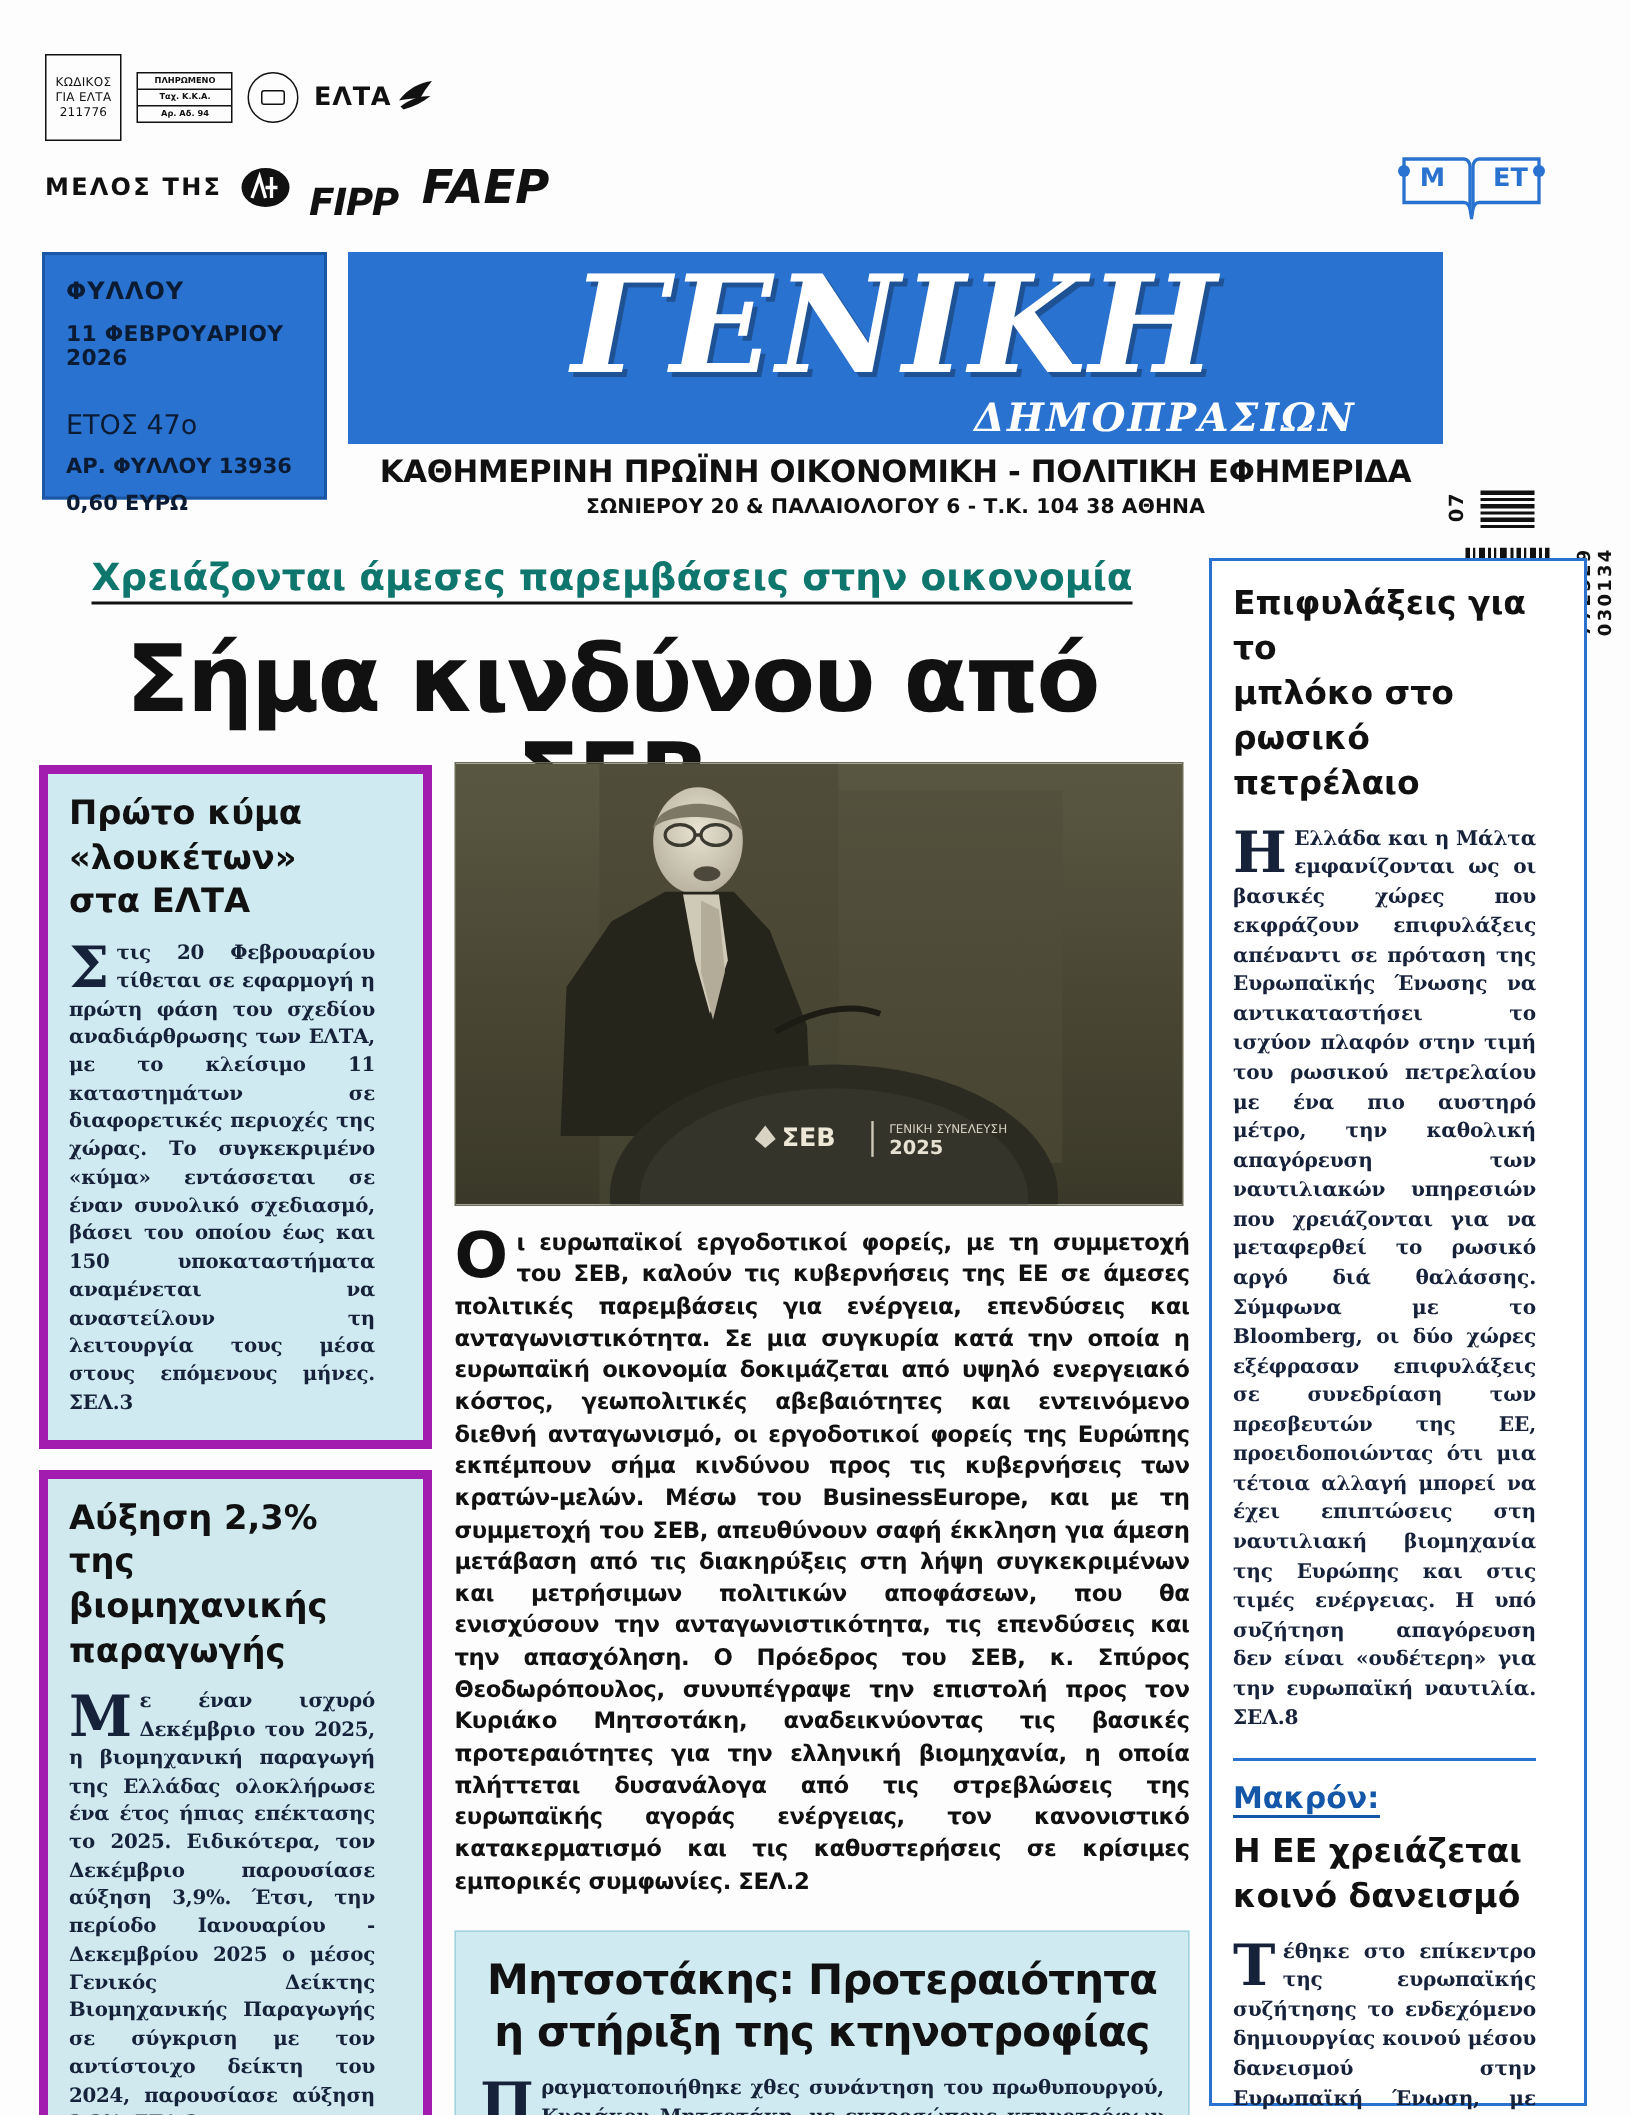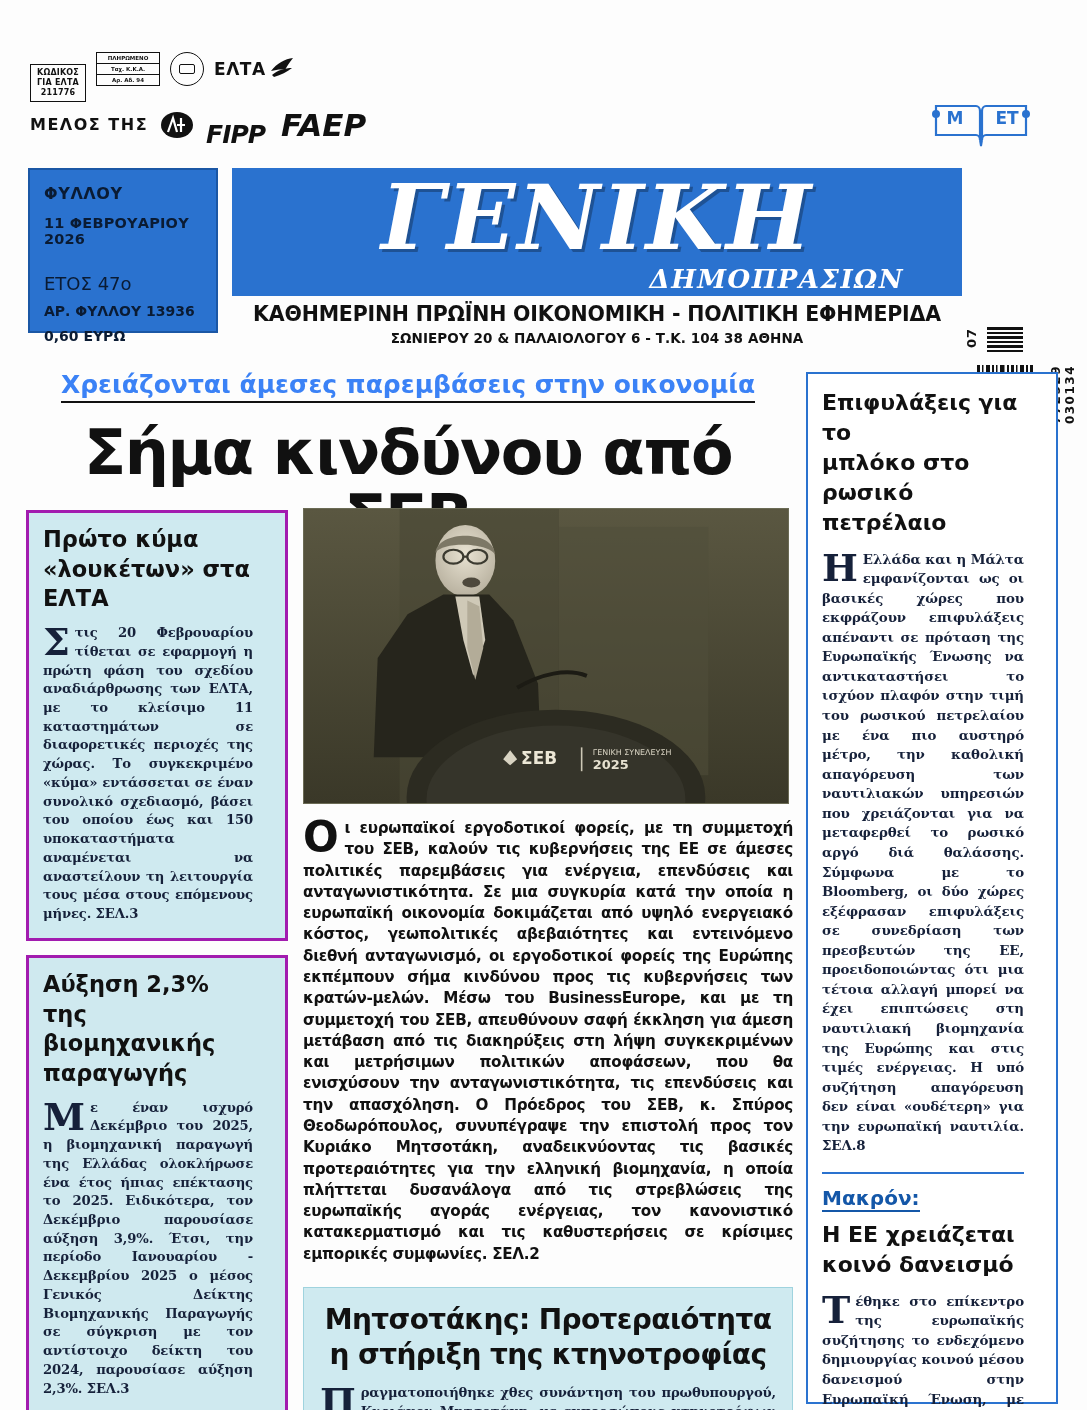--- a/index.html
+++ b/index.html
@@ -6,22 +6,22 @@
   body{
     width:1087px;height:1410px;position:relative;overflow:hidden;
     font-family:"DejaVu Sans","Liberation Sans",sans-serif;
     color:#111;
   }
   .page{position:absolute;inset:0;background:#fdfdfd;}
 
   
   .topstrip{position:absolute;left:0;top:0;width:1087px;height:150px;}
   .elta-codes{position:absolute;left:30px;top:36px;display:flex;align-items:center;gap:10px;}
-  .codebox{border:1.6px solid #111;padding:3px 6px;text-align:center;line-height:1.25;
-           font-size:8px;font-weight:bold;letter-spacing:.2px;margin-top:28px;}
+  .codebox{border:1.6px solid #111;padding:13px 6px;text-align:center;line-height:1.25;
+           font-size:8px;font-weight:normal;letter-spacing:.2px;}
   .codebox2{border:1.6px solid #111;text-align:center;font-size:5.5px;font-weight:bold;line-height:1.1;width:62px;}
   .codebox2 div{border-bottom:1px solid #111;padding:2px 1px;}
   .codebox2 div:last-child{border-bottom:none;}
   .elta-circle{width:32px;height:32px;border:1.4px solid #111;border-radius:50%;position:relative;}
   .elta-circle:before{content:"";position:absolute;left:50%;top:50%;width:14px;height:8px;
         transform:translate(-50%,-50%);border:1px solid #111;border-radius:2px;}
   .elta-logo{display:flex;align-items:center;gap:3px;}
   .elta-word{font-size:17px;font-weight:bold;letter-spacing:.5px;}
   .elta-bird{width:26px;height:24px;}
 
@@ -60,33 +60,33 @@
   .issue-no{position:absolute;left:964px;top:168px;font-size:13px;font-weight:bold;
       writing-mode:vertical-rl;transform:rotate(180deg);letter-spacing:1px;}
   .minibar{position:absolute;left:985px;top:165px;width:40px;height:30px;}
   .barcode{position:absolute;left:975px;top:205px;width:62px;height:130px;}
   .barcode-num{position:absolute;left:1035px;top:205px;font-size:12px;font-weight:bold;
       writing-mode:vertical-rl;transform:rotate(180deg);letter-spacing:1.5px;
       font-family:"DejaVu Sans","Liberation Sans",sans-serif;}
 
   
   .kicker{position:absolute;left:28px;top:370px;width:760px;text-align:center;
-      font-size:25px;font-weight:bold;color:#3b82f6;}
+      font-size:25px;font-weight:bold;color:#0f766e;}
   .kicker span{border-bottom:2.5px solid #111;padding-bottom:2px;}
   .bighead{position:absolute;left:28px;top:420px;width:760px;text-align:center;
       font-size:62px;font-weight:bold;letter-spacing:-1.5px;line-height:1.05;}
 
   
   .colL{position:absolute;left:26px;top:510px;width:262px;}
   .colC{position:absolute;left:303px;top:508px;width:490px;}
   .colR{position:absolute;left:806px;top:372px;width:252px;height:1032px;
         border:2.5px solid #2a72cf;box-sizing:border-box;padding:14px 32px 10px 14px;
         background:#fff;}
 
-  .tintbox{background:#cfeaf0;border:3px solid #a21caf;padding:12px 32px 14px 14px;box-sizing:border-box;}
+  .tintbox{background:#cfeaf0;border:6px solid #a21caf;padding:12px 32px 14px 14px;box-sizing:border-box;}
   .tintbox.alt{background:#cfe9ef;}
   .box-title{font-size:22.5px;font-weight:bold;line-height:1.32;color:#111;margin-bottom:10px;}
   .box-title.small{font-size:21.5px;}
   .serif-body{
      font-family:"DejaVu Serif","Liberation Serif",serif;
      font-size:13.2px;line-height:1.42;text-align:justify;font-weight:bold;color:#16213a;
      letter-spacing:-.15px;}
   .serif-body .dropcap{float:left;font-size:38px;line-height:.82;font-weight:bold;
      padding:2px 5px 0 0;font-family:"DejaVu Serif","Liberation Serif",serif;}
 

